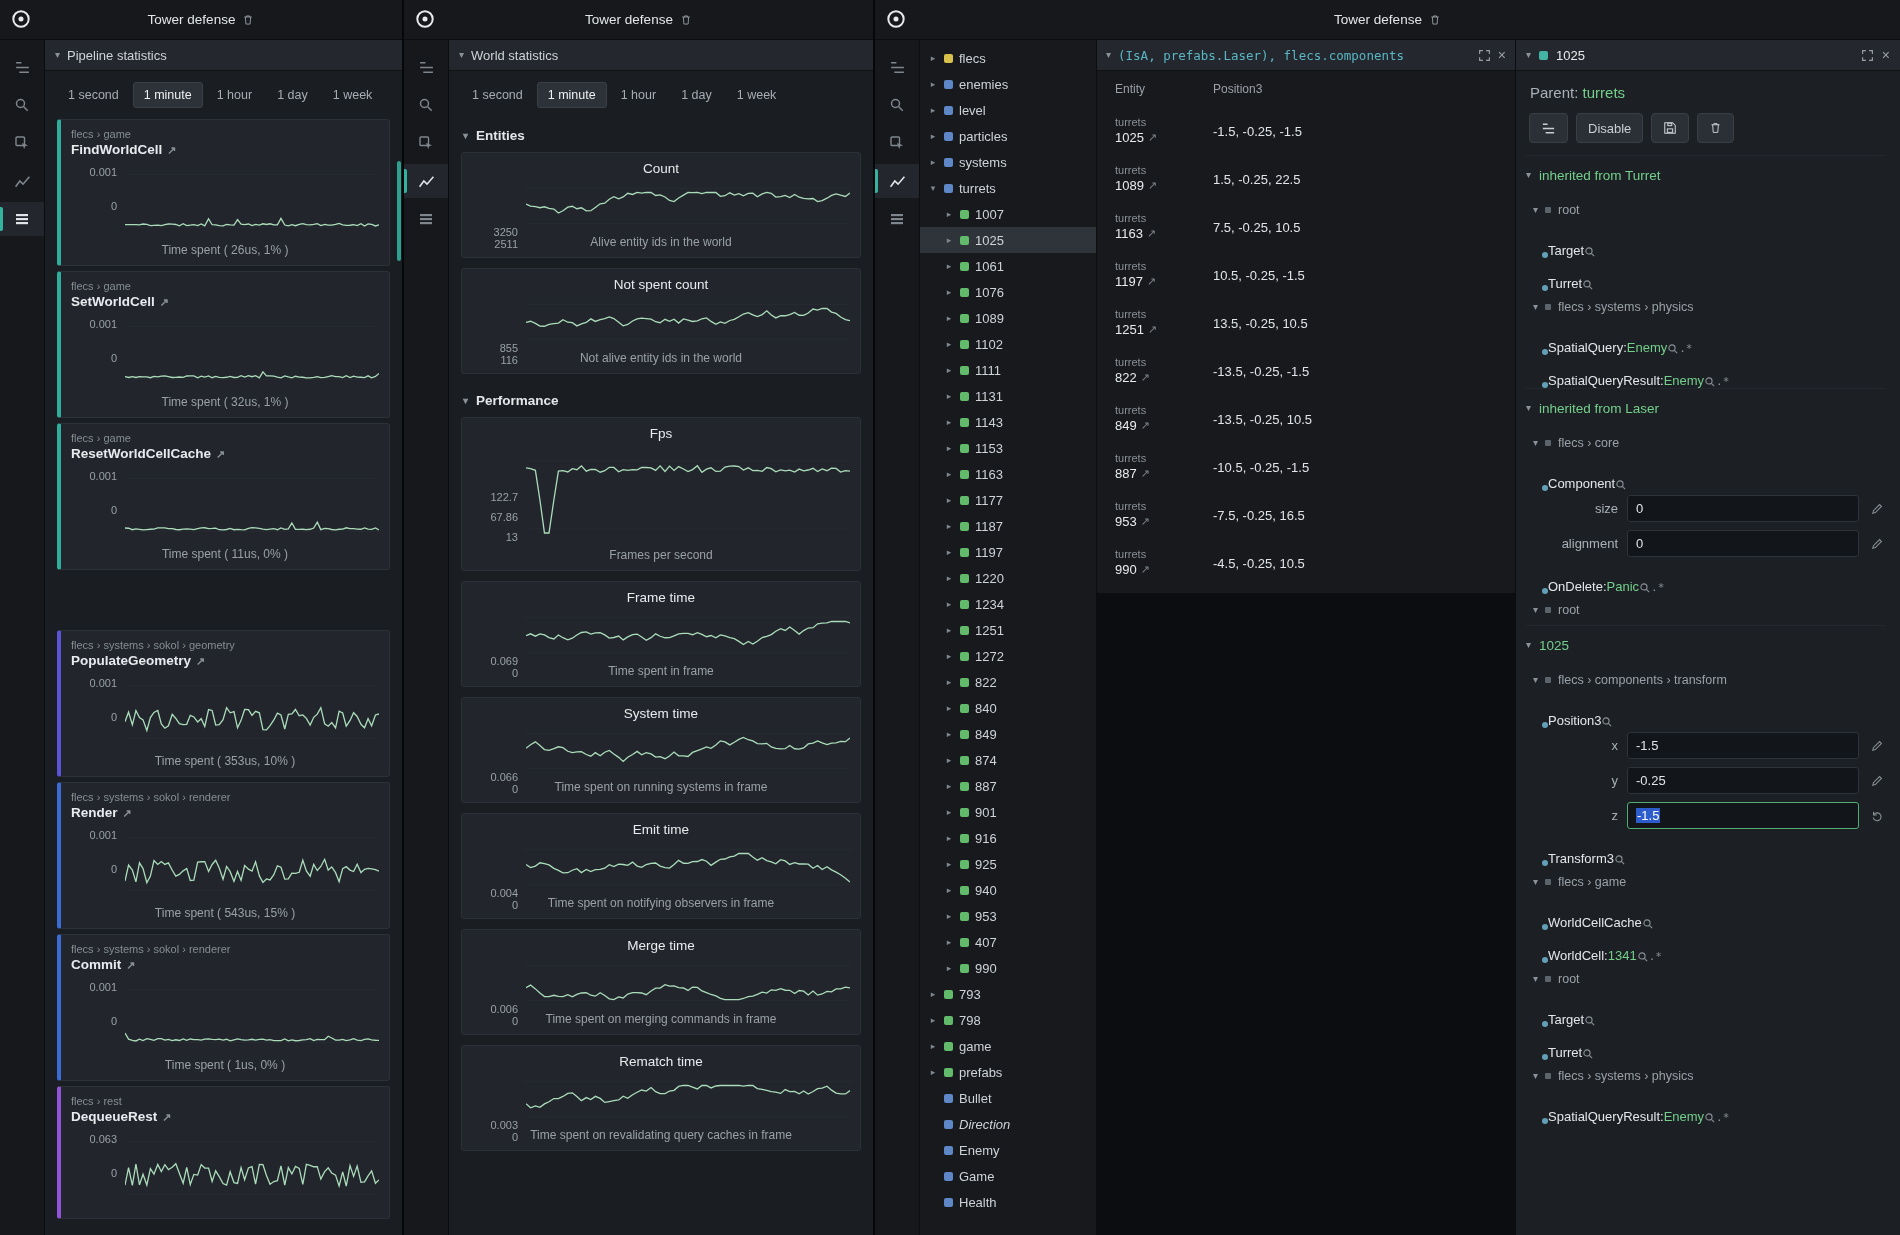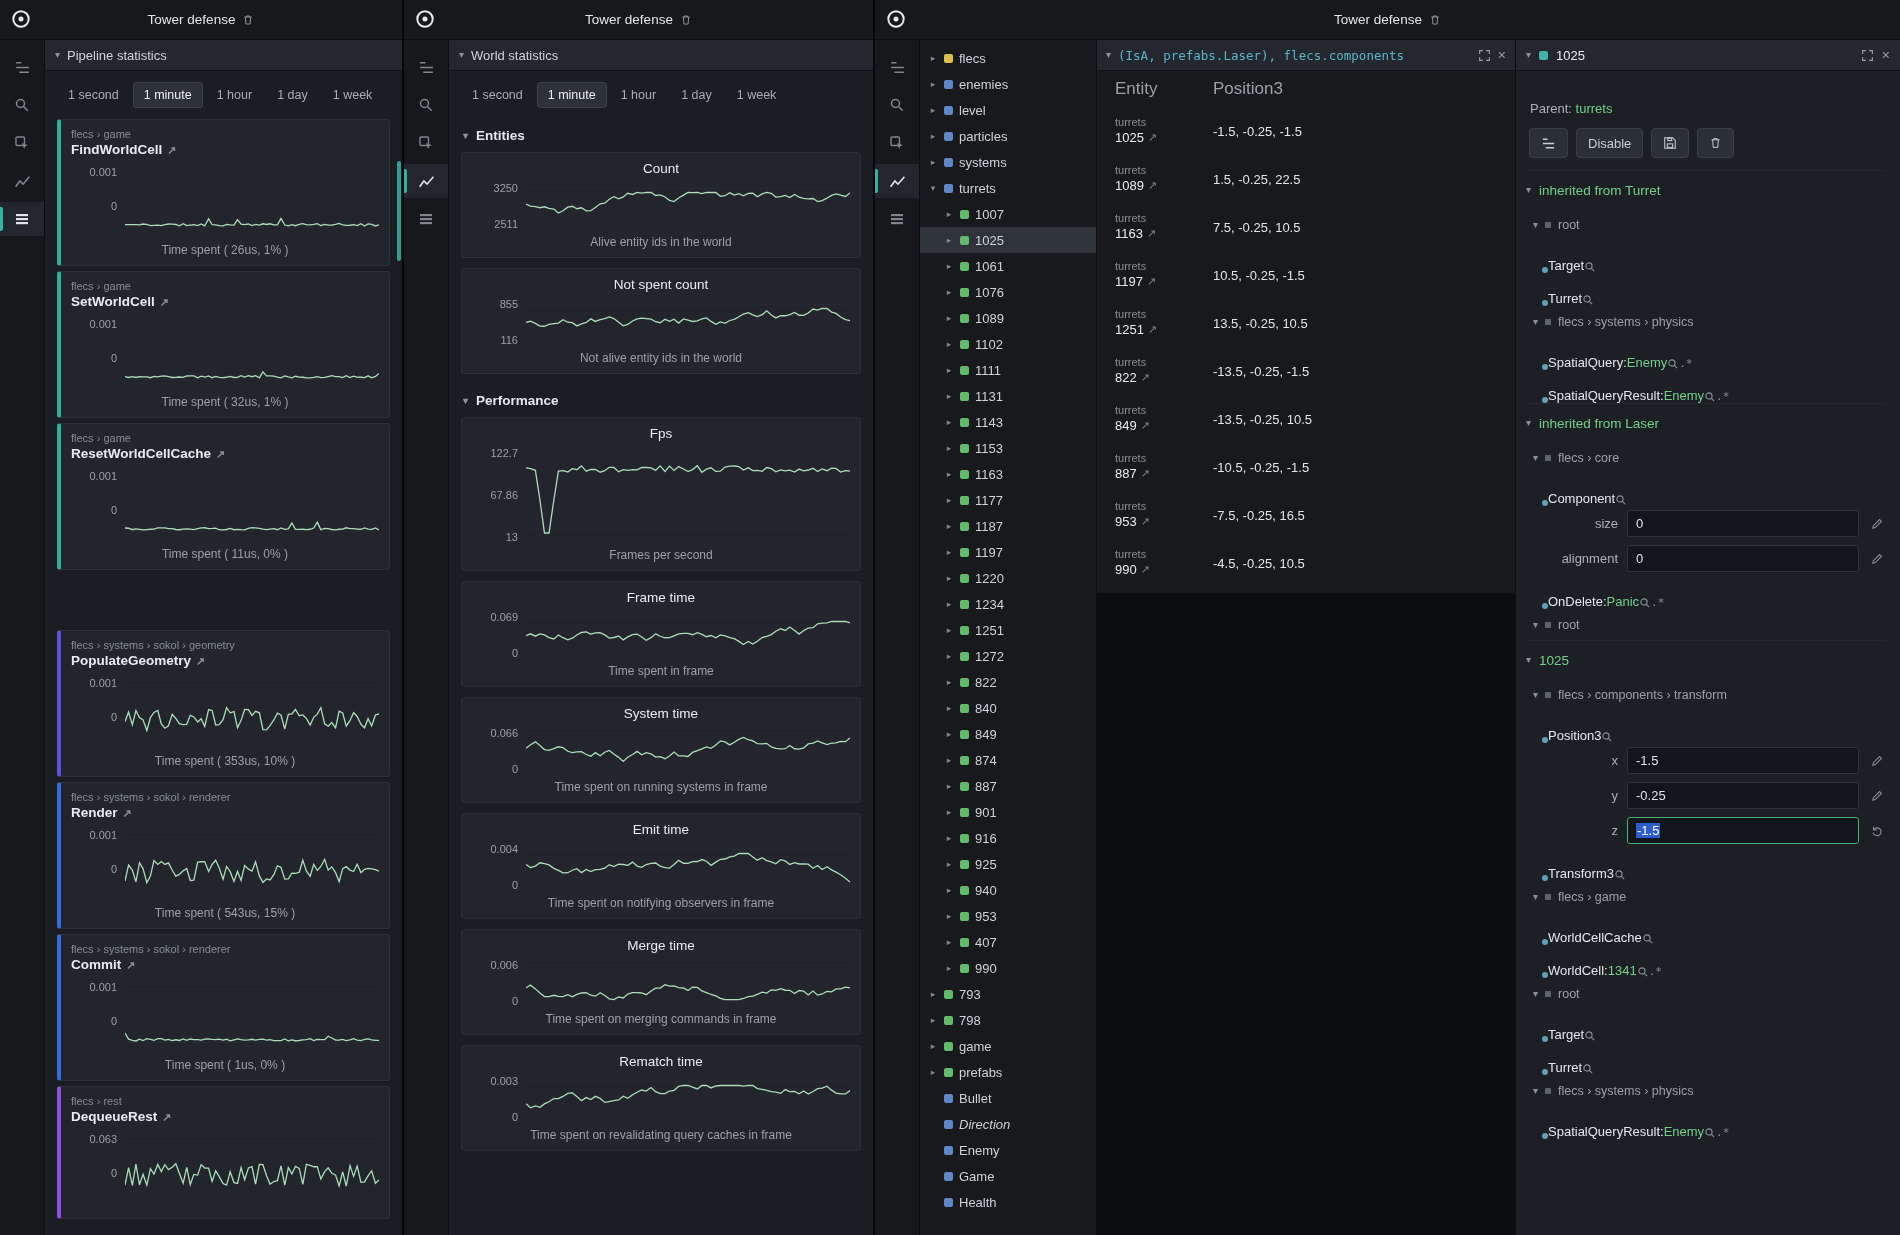--- a/index.html
+++ b/index.html
@@ -29,21 +29,21 @@
   .charts-scroll{flex:1;overflow:hidden;padding:2px 12px 0 12px;}
   
   .p-card{background:#22262c;border:1px solid #2c3138;border-left:4px solid #2fae9b;border-radius:3px;
     margin-bottom:5px;padding:8px 10px 4px;}
   .p-bc{font-size:11px;color:#858c93;}
   .p-title{font-size:13.5px;color:#e8ebee;margin-top:2px;cursor:pointer;font-weight:bold;}
   .p-title .arrow{color:#8a9096;font-size:11px;margin-left:5px;}
   .chartrow{display:flex;height:78px;margin-top:5px;}
   .ylabels{width:46px;flex:none;display:flex;flex-direction:column;align-items:flex-end;padding-right:8px;
     font-size:11px;color:#9aa0a6;padding-top:4px;gap:22px;}
-  .ylabels.between{justify-content:space-between;gap:0;padding-top:2px;padding-bottom:2px;}
+  .ylabels.between{justify-content:space-between;gap:0;padding-top:2px;padding-bottom:2px;margin-top:44px;}
   .spark{flex:1;width:100%;height:100%;min-width:0;}
   .caption{text-align:center;font-size:12px;color:#9aa0a6;margin-top:3px;padding-bottom:4px;}
   
   .w-sec-header{display:flex;align-items:center;gap:8px;color:#e4e7ea;font-size:13.5px;font-weight:bold;
     padding:9px 2px 9px 2px;}
   .w-card{background:#22262c;border:1px solid #2c3138;border-radius:3px;margin-bottom:10px;padding:8px 10px 4px;}
   .w-title{text-align:center;font-size:13.5px;color:#e8ebee;}
   .w-chartrow{display:flex;height:52px;margin-top:4px;}
   .w-chartrow.tall{height:100px;}
   
@@ -51,38 +51,38 @@
   .tree-row{height:26px;display:flex;align-items:center;gap:6px;font-size:13px;color:#ced3d8;cursor:pointer;white-space:nowrap;}
   .tree-row.selected{background:#2f343b;}
   .tree-chevron{width:10px;flex:none;color:#7f868d;font-size:9px;text-align:center;}
   .tree-square{width:9px;height:9px;border-radius:2px;flex:none;}
   
   .query-panel{width:418px;flex:none;background:#0c0e11;border-right:1px solid #0c0d0f;display:flex;flex-direction:column;}
   .query-header{height:30px;flex:none;background:#24282e;border-bottom:1px solid #101214;display:flex;align-items:center;gap:7px;padding:0 9px;}
   .query-expr{flex:1;font-family:"DejaVu Sans Mono",monospace;font-size:12.5px;color:#5ab6c4;white-space:nowrap;overflow:hidden;cursor:text;}
   .hicon{color:#9aa0a6;display:flex;align-items:center;cursor:pointer;font-size:14px;line-height:1;}
   .query-table{background:#17191d;padding-bottom:6px;}
-  .q-headrow{display:flex;height:36px;align-items:center;color:#9aa0a6;font-size:17px;}
+  .q-headrow{display:flex;height:36px;align-items:center;color:#9aa0a6;font-size:12px;}
   .q-col-entity{width:98px;flex:none;padding-left:18px;}
   .q-col-pos{flex:1;}
   .q-row{display:flex;align-items:center;height:48px;cursor:pointer;}
   .q-entity-cell{width:98px;flex:none;padding-left:18px;}
   .q-parent{font-size:11px;color:#8a9096;line-height:1.25;}
   .q-name{font-size:13px;color:#e8ebee;display:flex;align-items:center;gap:4px;line-height:1.25;}
   .q-name .arrow{color:#7f868d;font-size:11px;}
   .q-pos{flex:1;font-size:13px;color:#e1e4e8;}
   .query-fill{flex:1;background:#0b0d10;}
   
   .inspector{flex:1;min-width:0;background:#1c2025;display:flex;flex-direction:column;overflow:hidden;}
   .insp-header{height:30px;flex:none;background:#24282e;border-bottom:1px solid #101214;display:flex;align-items:center;gap:8px;padding:0 10px;}
   .ent-badge{width:9px;height:9px;background:#43b3a5;border-radius:2px;flex:none;}
   .insp-title{font-size:13px;color:#e8ebee;}
   .spacer{flex:1;}
   .insp-scroll{flex:1;overflow:hidden;padding:10px 14px 0 10px;}
-  .parent-row{font-size:13px;color:#aab0b6;margin:20px 0 12px 4px;}
+  .parent-row{font-size:15px;color:#aab0b6;margin:3px 0 12px 4px;}
   .parent-link{color:#74cf8b;cursor:pointer;}
   .btn-row{display:flex;gap:8px;margin:0 0 12px 3px;}
   .insp-btn{height:30px;min-width:36px;background:#2b3037;border:1px solid #3a3f46;border-radius:4px;color:#c9ced4;
     display:flex;align-items:center;justify-content:center;font-size:13px;padding:0 11px;cursor:pointer;
     font-family:"Liberation Sans",sans-serif;}
   .insp-sec{display:flex;align-items:center;gap:8px;color:#74cf8b;font-size:13.5px;height:38px;border-top:1px solid #24282e;cursor:pointer;}
   .insp-grp{display:flex;align-items:center;gap:7px;color:#9aa0a6;font-size:12.5px;height:31px;padding-left:7px;cursor:pointer;}
   .grp-sq{width:6px;height:6px;background:#5c646c;border-radius:1px;flex:none;}
   .insp-item{display:flex;align-items:flex-end;gap:0;height:33px;padding-left:16px;font-size:13px;color:#e4e7ea;}
   .dot{width:6px;height:6px;border-radius:50%;background:#63a0b8;flex:none;}

